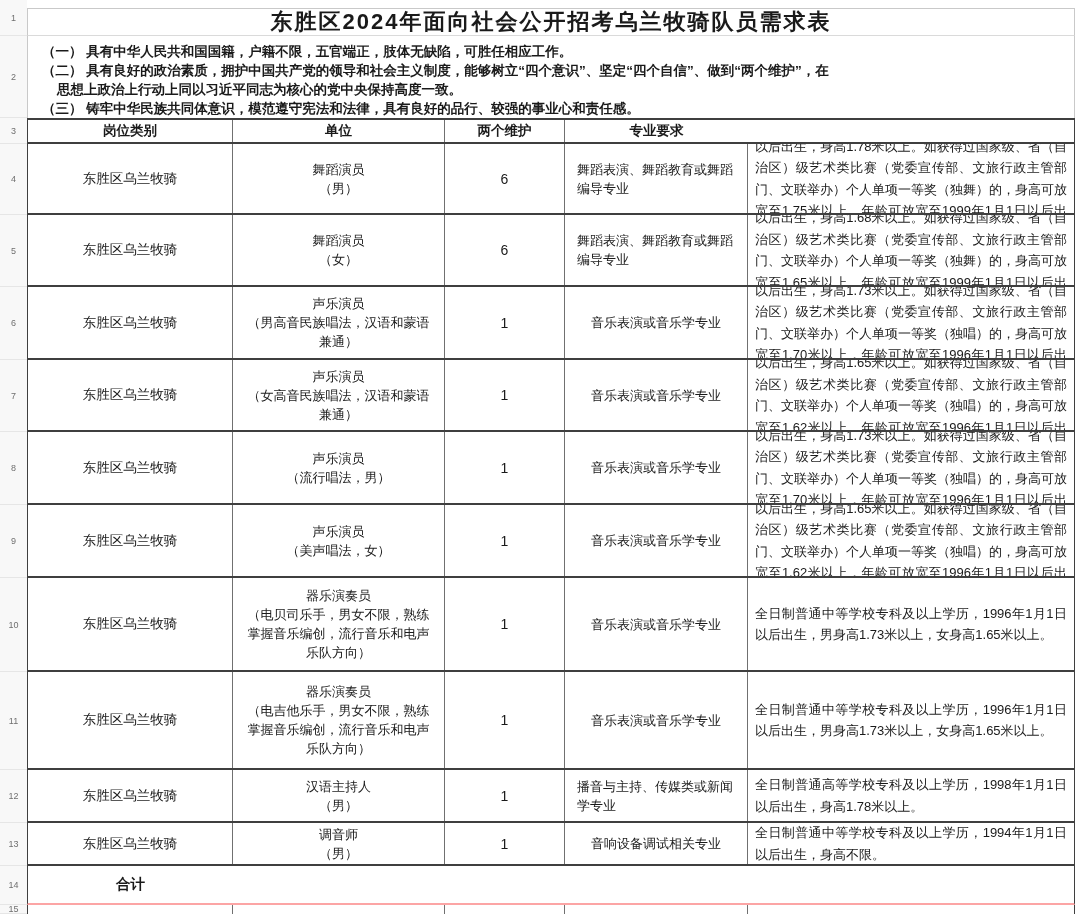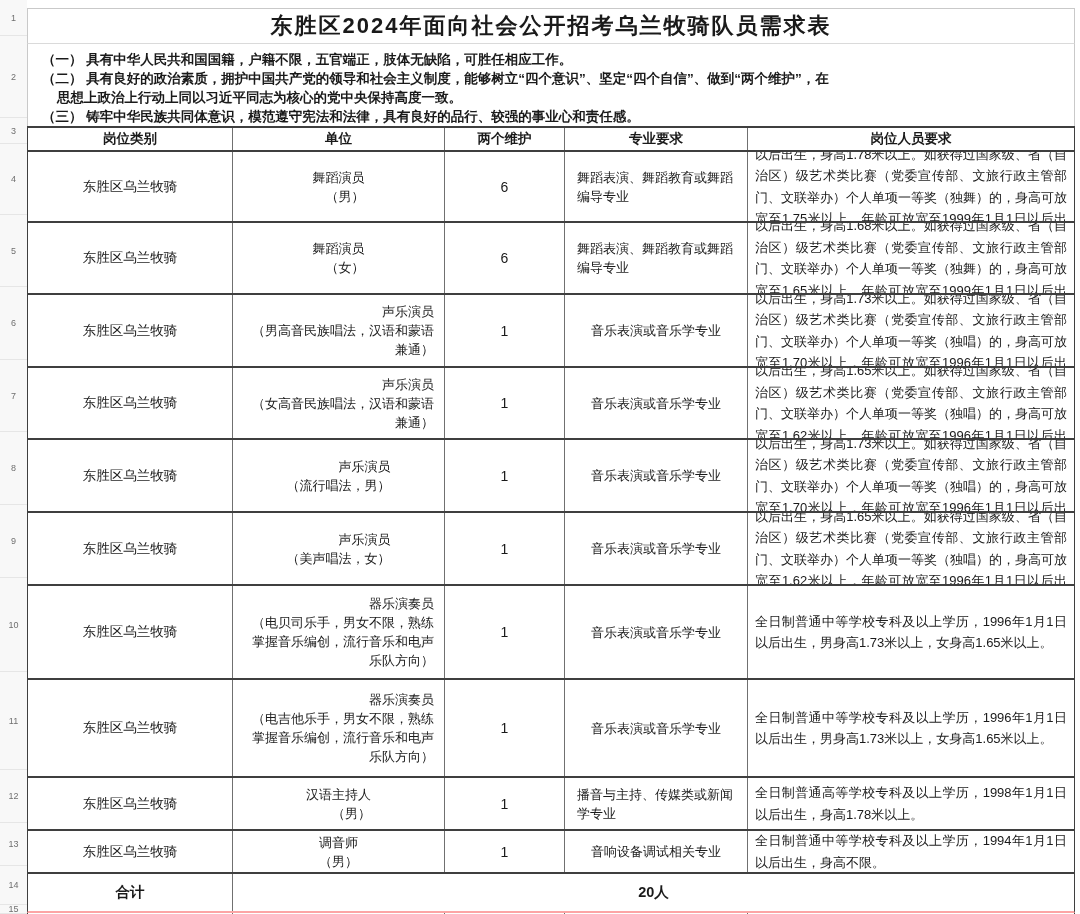--- a/index.html
+++ b/index.html
@@ -8,41 +8,41 @@
   .sheet { position:relative; width:1080px; height:914px; background:#ffffff; overflow:hidden; }
 
   
   .gutter { position:absolute; left:0; top:0; width:27px; height:914px; background:#f8f8f8; }
   .gutter-cell { display:flex; align-items:center; justify-content:center;
                  font-size:9px; color:#6f6f6f; border-bottom:1px solid #e6e6e6; }
 
   
   .tbl { position:absolute; left:27px; top:8px; width:1048px; }
 
-  .title-row { height:36px; border:1px solid #c9c9c9; border-bottom:1px solid #dadada;
+  .title-row { height:28px; border:1px solid #c9c9c9; border-bottom:1px solid #dadada;
                display:flex; align-items:center; justify-content:center;
                font-size:22px; font-weight:700; letter-spacing:2px; }
 
   .notes { height:82px; border-left:1px solid #c9c9c9; border-right:1px solid #c9c9c9;
            padding:6px 6px 0 14px; font-size:13.5px; font-weight:600; line-height:19px; }
   .note-line { white-space:nowrap; }
   .note-line.indent { padding-left:15px; }
 
   .grid { display:grid; grid-template-columns:205px 212px 120px 183px 326px;
           border-left:1px solid #3f3f3f; border-right:1px solid #3f3f3f;
           border-bottom:2px solid #3f3f3f; background:#fff; }
   .grid.header { border-top:2px solid #3f3f3f; height:26px; }
 
   .cell { border-right:1px solid #707070; display:flex; align-items:center; justify-content:center;
           overflow:hidden; }
   .cell:last-child { border-right:none; }
   .cell.h { font-weight:700; font-size:13.5px; }
 
   .c-unit  { font-size:13.5px; font-weight:500; }
-  .c-cat   { font-size:13px; line-height:19px; white-space:pre-line; text-align:right; padding:16px 10px; }
+  .c-cat   { font-size:13px; line-height:19px; white-space:pre-line; text-align:center; padding:16px 10px; }
   .c-count { font-size:14px; font-weight:500; }
   .c-major { font-size:13px; line-height:19px; padding:6px 12px; }
   .c-req   { padding:2px 7px; }
   .c-req span { display:block; width:100%; font-size:13px; line-height:21.5px; text-align:justify; }
 
   .total-row { height:39px; display:grid; grid-template-columns:205px 841px;
                border-left:1px solid #3f3f3f; border-right:1px solid #3f3f3f;
                border-bottom:2px solid #fca5a5; }
   .total-row .cell { font-size:14.5px; font-weight:700; }
 
@@ -83,21 +83,20 @@
         <div class="note-line">（二） 具有良好的政治素质，拥护中国共产党的领导和社会主义制度，能够树立“四个意识”、坚定“四个自信”、做到“两个维护”，在</div>
         <div class="note-line indent">思想上政治上行动上同以习近平同志为核心的党中央保持高度一致。</div>
         <div class="note-line">（三） 铸牢中华民族共同体意识，模范遵守宪法和法律，具有良好的品行、较强的事业心和责任感。</div>
       </div>
 
     <div class="grid header" id="header">
         <div class="cell h">岗位类别</div>
         <div class="cell h">单位</div>
         <div class="cell h">两个维护</div>
         <div class="cell h">专业要求</div>
-        <div class="cell h">岗位人员要求</div>
       </div>
 
     <div id="rows">
         <div class="grid" style="height: 71px;">
           <div class="cell c-unit">东胜区乌兰牧骑</div>
           <div class="cell c-cat">舞蹈演员
 （男）</div>
           <div class="cell c-count">6</div>
           <div class="cell c-major">舞蹈表演、舞蹈教育或舞蹈编导专业</div>
           <div class="cell c-req">
@@ -191,21 +190,20 @@
           <div class="cell c-count">1</div>
           <div class="cell c-major">音响设备调试相关专业</div>
           <div class="cell c-req">
             <span>全日制普通中等学校专科及以上学历，1994年1月1日以后出生，身高不限。</span>
           </div>
         </div>
       </div>
 
     <div class="total-row">
       <div class="cell">合计</div>
-      <div class="cell">20人</div>
     </div>
 
     <div class="grid sliver">
       <div class="cell"></div>
       <div class="cell"></div>
       <div class="cell"></div>
       <div class="cell"></div>
       <div class="cell"></div>
     </div>
 

